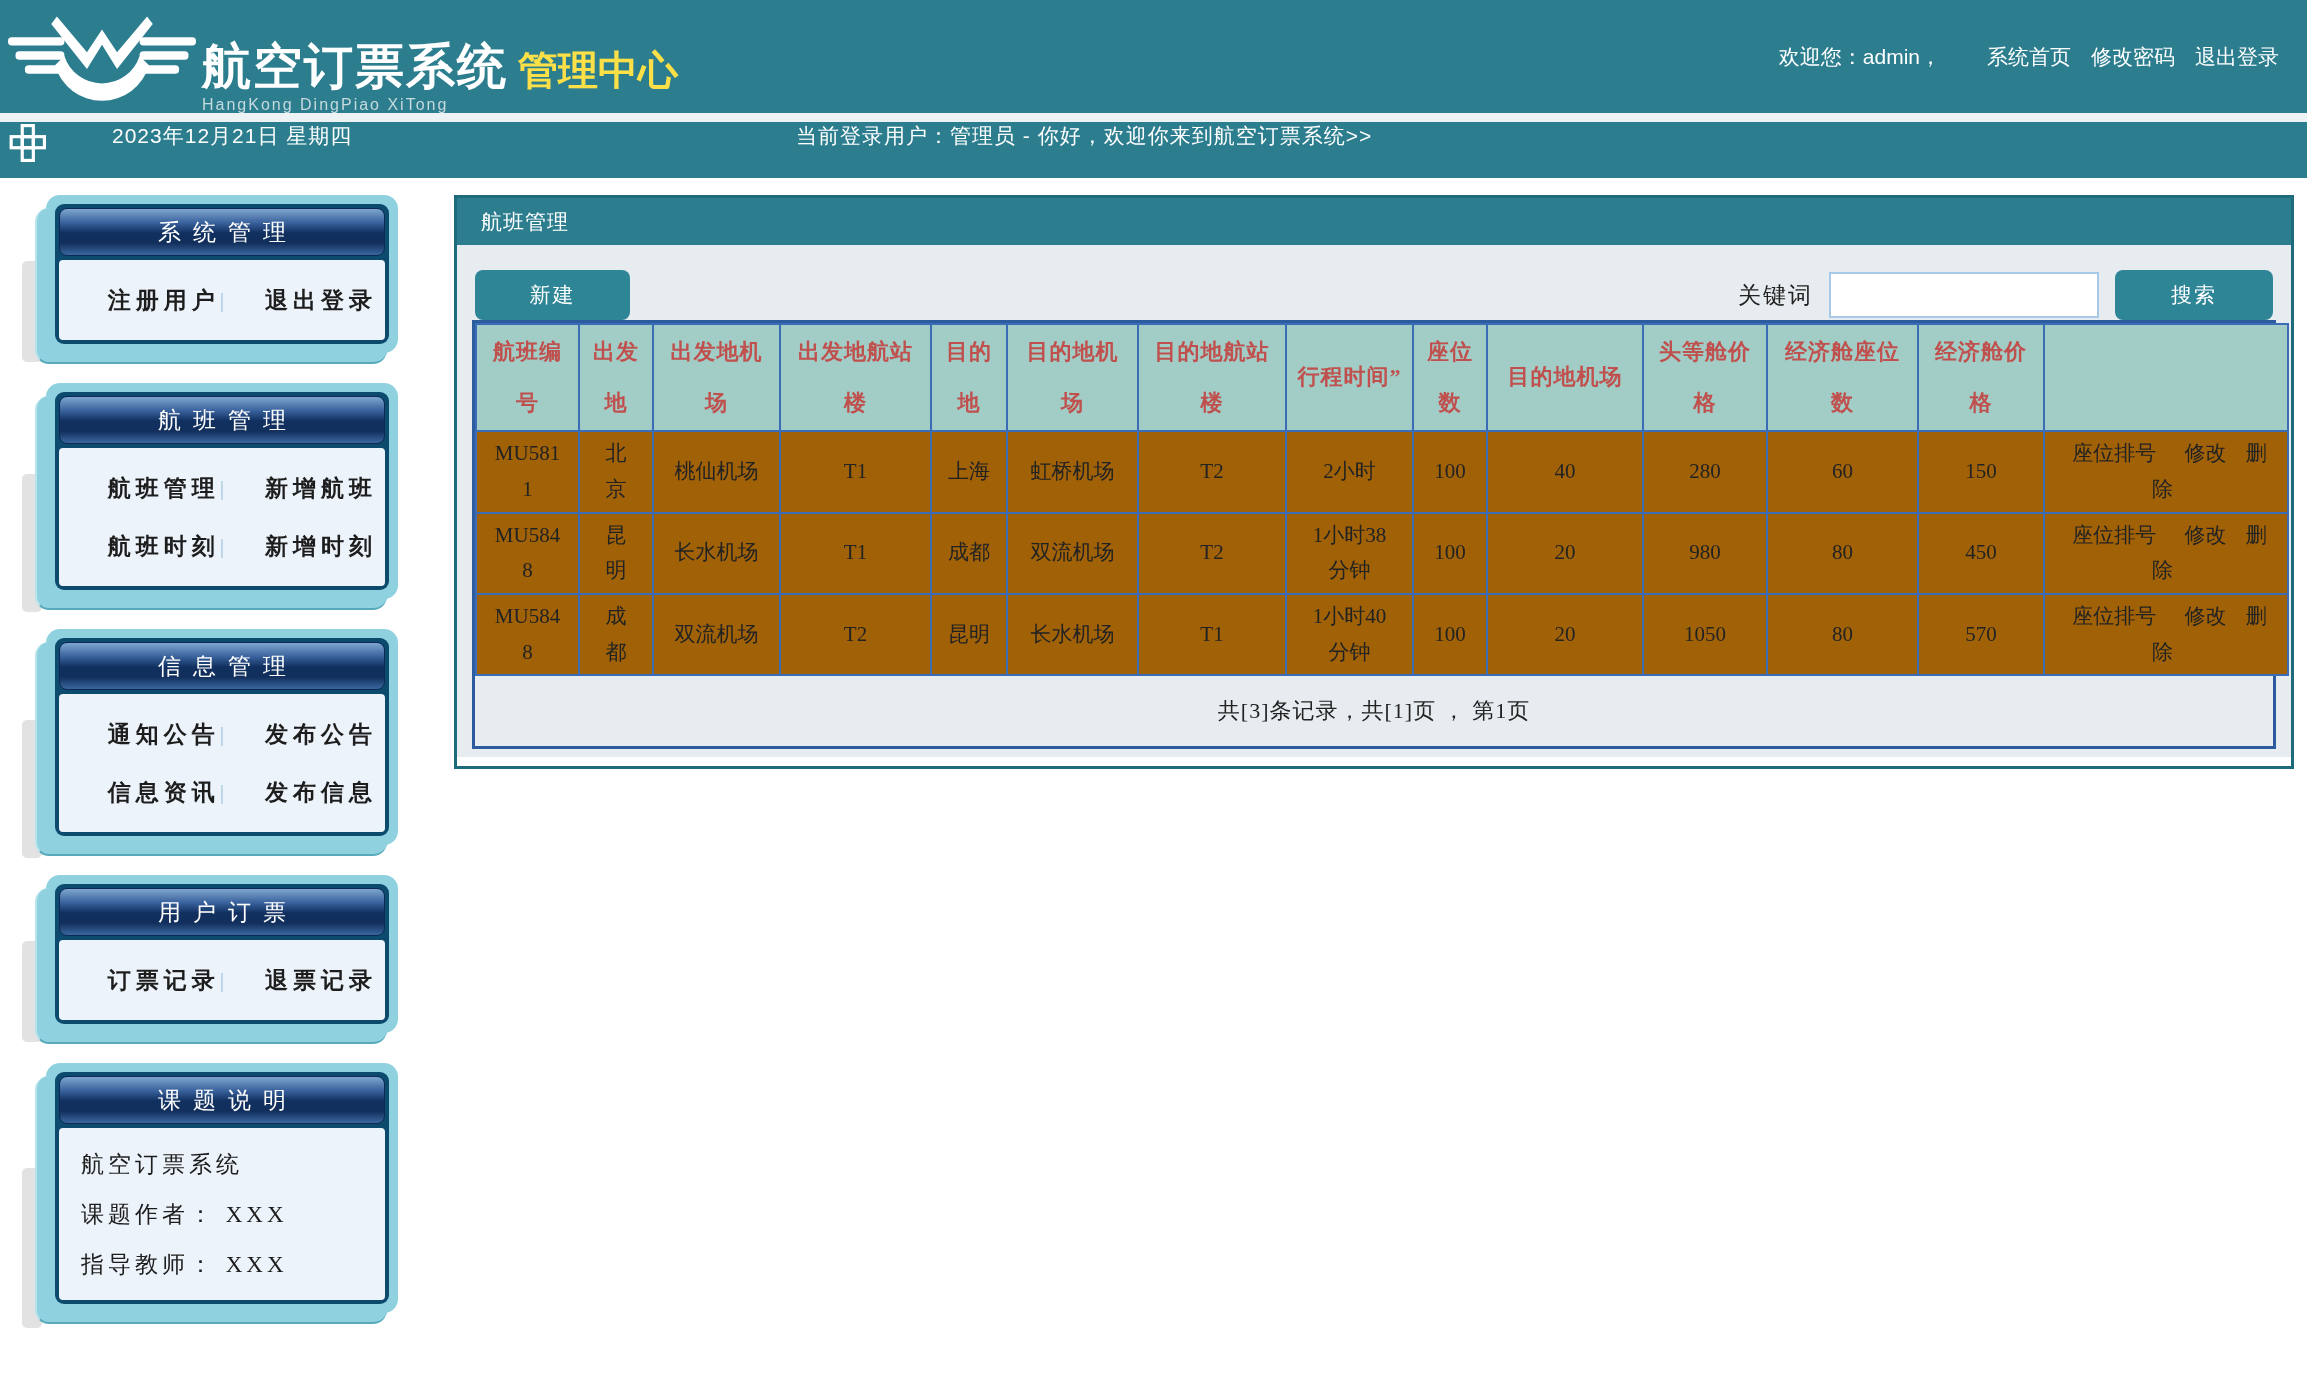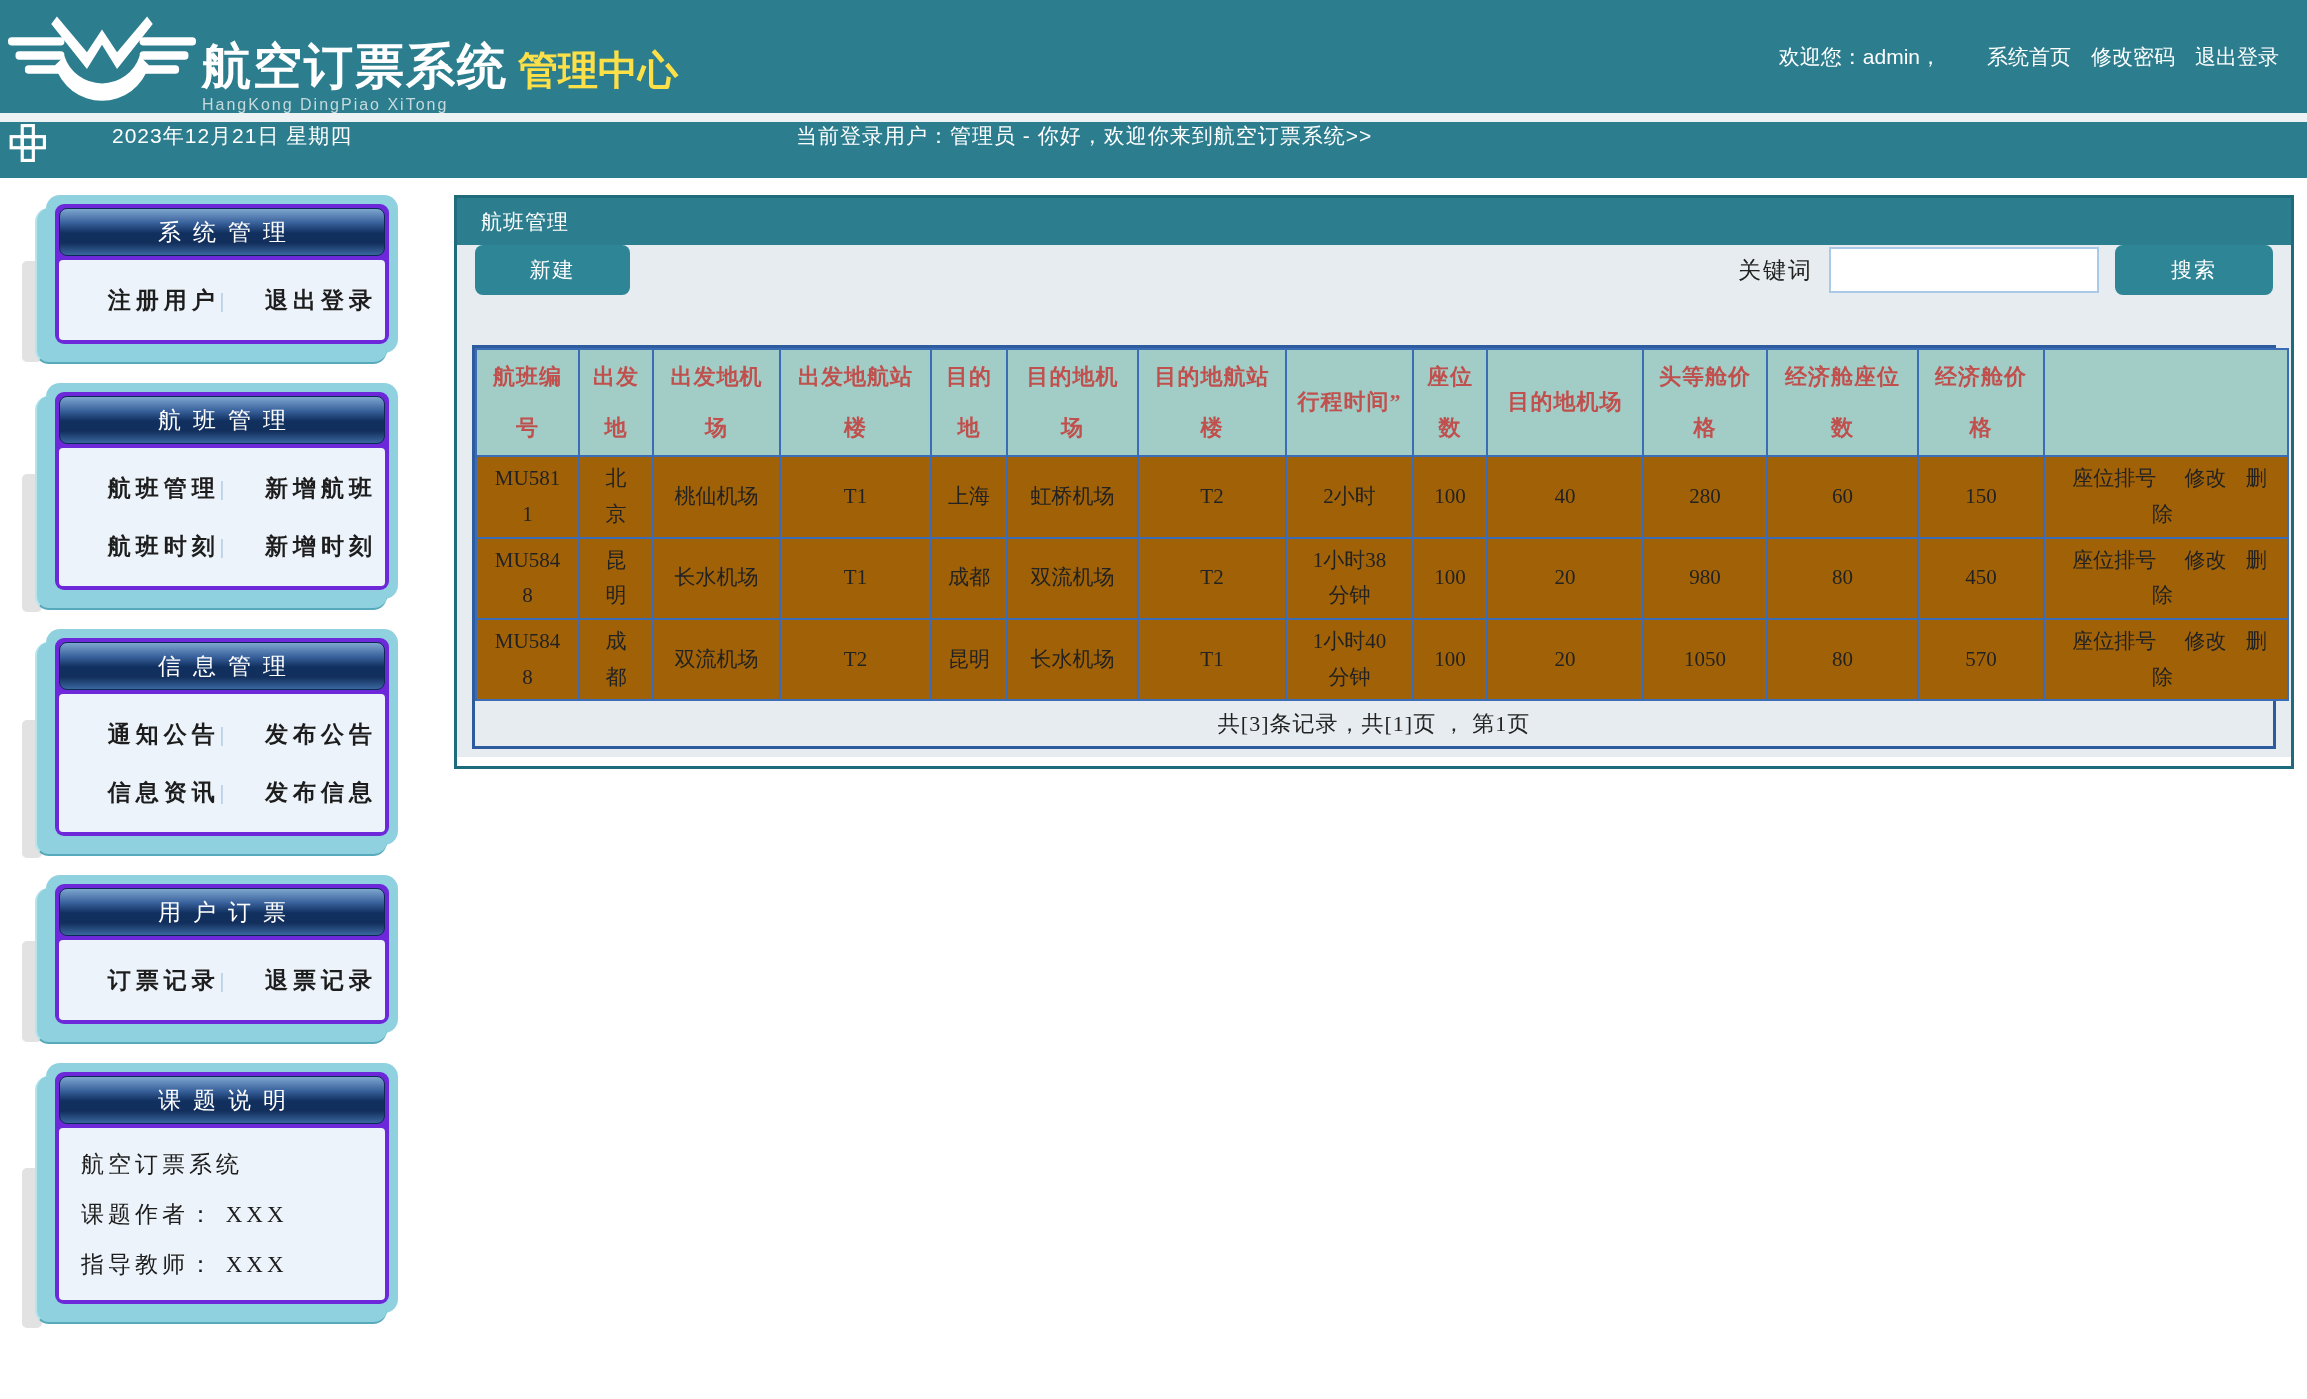--- a/index.html
+++ b/index.html
@@ -36,21 +36,21 @@
   .sidebar { width:450px; padding-left:46px; flex:0 0 auto; }
 
   
   .side-panel { position:relative; width:352px; background:#8fd1de; border-radius:14px;
                 padding:9px; margin-bottom:30px; z-index:0; }
   .side-panel::after { content:""; position:absolute; z-index:-1; left:-11px; right:11px;
                 top:13px; bottom:-11px; background:#8fd1de; border-radius:14px;
                 border-bottom:2px solid #57aabc; border-left:2px solid #b8e4ec; }
   .side-panel::before { content:""; position:absolute; z-index:-2; left:-24px; top:42%;
                 width:20px; height:64%; background:#e2e2e2; border-radius:5px; }
-  .side-inner { background:#6d28d9; border-radius:9px; padding:4px; }
+  .side-inner { background:#0c4a6e; border-radius:9px; padding:4px; }
   .side-header { height:48px; border-radius:8px; border:1px solid #0d2a55;
                  background:linear-gradient(180deg,#7ea6cf 0%,#39619c 30%,#11305f 52%,#122f5c 74%,#3a679f 100%);
                  color:#ffffff; font-size:23px; font-family:"Liberation Serif", serif;
                  display:flex; align-items:center; justify-content:center;
                  letter-spacing:12px; text-indent:12px; }
   .side-body { margin-top:4px; background:#edf3fa; border-radius:4px; padding:11px 8px;
                font-family:"Liberation Serif", serif; font-size:23px; color:#1d1d1d; }
   .side-row { display:flex; align-items:center; height:58px; }
   .side-link { flex:1; text-align:right; letter-spacing:5px; color:#1d1d1d;
                text-decoration:none; cursor:pointer;font-weight:bold; }
@@ -58,21 +58,21 @@
   .side-line { height:50px; display:flex; align-items:center; padding-left:14px;
                letter-spacing:4px; }
 
   
   .content-panel { margin-left:4px; width:1840px; height:574px;
                    border:3px solid #1e6b7c; background:#ffffff; }
   .content-header { height:47px; background:#2c7e8f; color:#ffffff; font-size:21px;
                     display:flex; align-items:center; padding-left:24px; letter-spacing:1px; }
   .content-body { background:#e6ecef; height:512px; padding:0 15px;
                   display:flex; flex-direction:column; }
-  .toolbar { height:100px; display:flex; align-items:flex-start; justify-content:space-between;
+  .toolbar { height:75px; display:flex; align-items:flex-end; justify-content:space-between;
              padding:0 3px; flex:0 0 auto; }
   .btn { background:#2e8596; color:#ffffff; border:none; border-radius:8px;
          font-size:21px; cursor:pointer; }
   .btn-new { width:155px; height:50px; letter-spacing:2px; }
   .btn-search { width:158px; height:50px; letter-spacing:2px; }
   .search-group { display:flex; align-items:center; }
   .kw-label { font-family:"Liberation Serif", serif; font-size:23px; color:#222222;
               letter-spacing:2px; margin-right:16px; }
   .kw-input { width:270px; height:46px; border:2px solid #a9c9e6; background:#ffffff;
               font-size:20px; padding:0 8px; margin-right:16px; }

